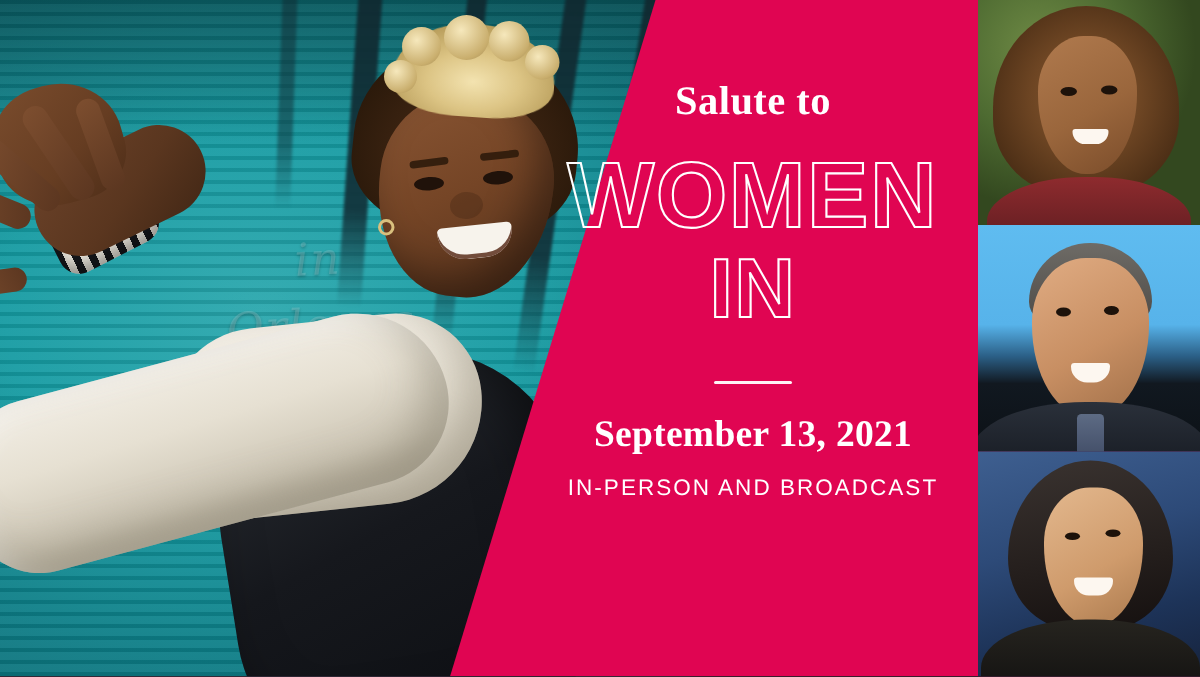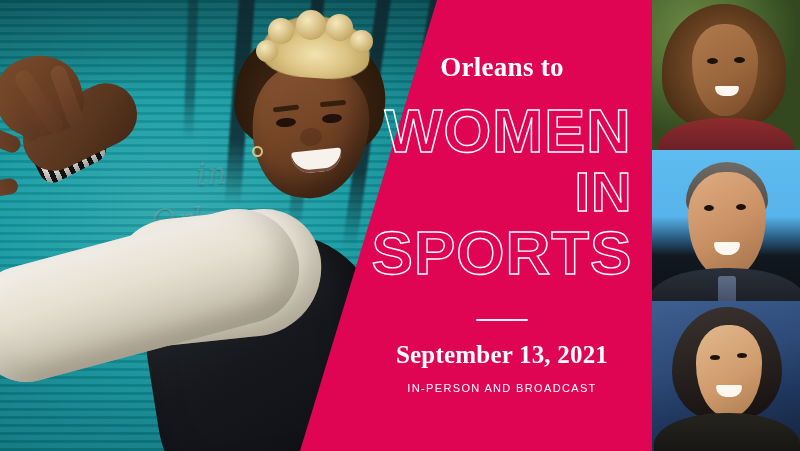--- a/index.html
+++ b/index.html
@@ -180,41 +180,40 @@
 
   .bigtitle {
     font-family:"Liberation Sans", sans-serif;
     font-weight:bold;
     margin-top:18px;
     line-height:.94;
     letter-spacing:1px;
     color:transparent;
     -webkit-text-stroke:1.4px #ffffff;
     text-shadow:none;
-    text-align:right;
   }
   .bigtitle .ln { display:block; }
   .bigtitle .ln1 { font-size:62px; transform:scaleX(.99); }
   .bigtitle .ln2 { font-size:56px; margin-top:6px; }
   .bigtitle .ln3 { font-size:62px; margin-top:6px; }
 
   .divider {
     width:52px; height:2px; background:#ffffff;
     margin-top:36px; opacity:.95; border-radius:1px;
   }
 
   .date {
     font-family:"Liberation Serif", serif;
     font-weight:bold; font-size:25px;
     margin-top:20px; letter-spacing:.2px;
   }
 
   .mode {
     font-family:"Liberation Sans", sans-serif;
-    font-size:11px; font-weight:400;
+    font-size:15px; font-weight:400;
     margin-top:13px; letter-spacing:1.35px;
   }
 
   
   .strip {
     position:absolute; right:0; top:0; width:148px; height:451px;
     display:flex; flex-direction:column;
   }
   .portrait { position:relative; width:148px; height:150.4px; overflow:hidden; }
   .portrait:last-child { height:150.2px; }
@@ -343,27 +342,26 @@
         <div class="finger f4"></div>
         <div class="finger thumb"></div>
       </div>
     </div>
   </div>
 
   <div class="panel"></div>
 
   <div class="panel-content">
     <div class="eyebrow">
-      <div>Orleans to</div>
+      <div>Salute to</div>
     </div>
 
     <div class="bigtitle">
       <span class="ln ln1">WOMEN</span>
       <span class="ln ln2">IN</span>
-      <span class="ln ln3">SPORTS</span>
     </div>
 
     <div class="divider"></div>
 
     <div class="date">September 13, 2021</div>
     <div class="mode">IN-PERSON AND BROADCAST</div>
   </div>
 
   <div class="strip">
 

